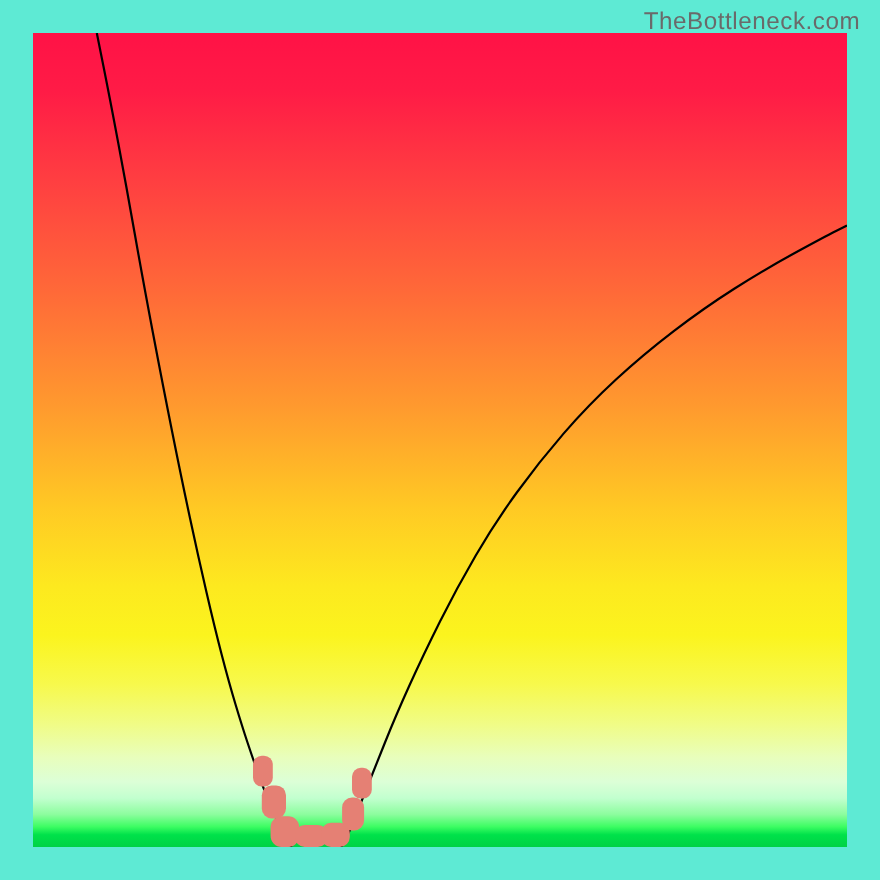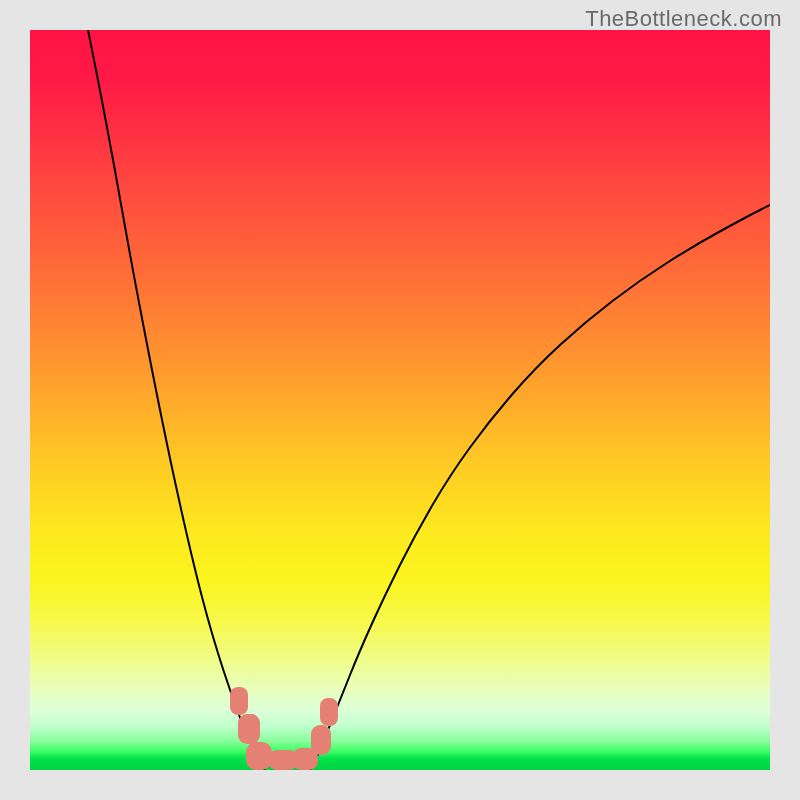--- a/index.html
+++ b/index.html
@@ -8,21 +8,21 @@
     width: 800px;
     height: 800px;
     background: #000;
     font-family: Arial, Helvetica, sans-serif;
     overflow: hidden;
   }
   .stage {
     position: relative;
     width: 800px;
     height: 800px;
-    background: #e5e5e5;
+    background: #5eead4;
   }
   .watermark {
     position: absolute;
     top: 6px;
     right: 18px;
     color: #6a6a6a;
     font-size: 22px;
     font-weight: 500;
     letter-spacing: 0.5px;
     z-index: 20;

